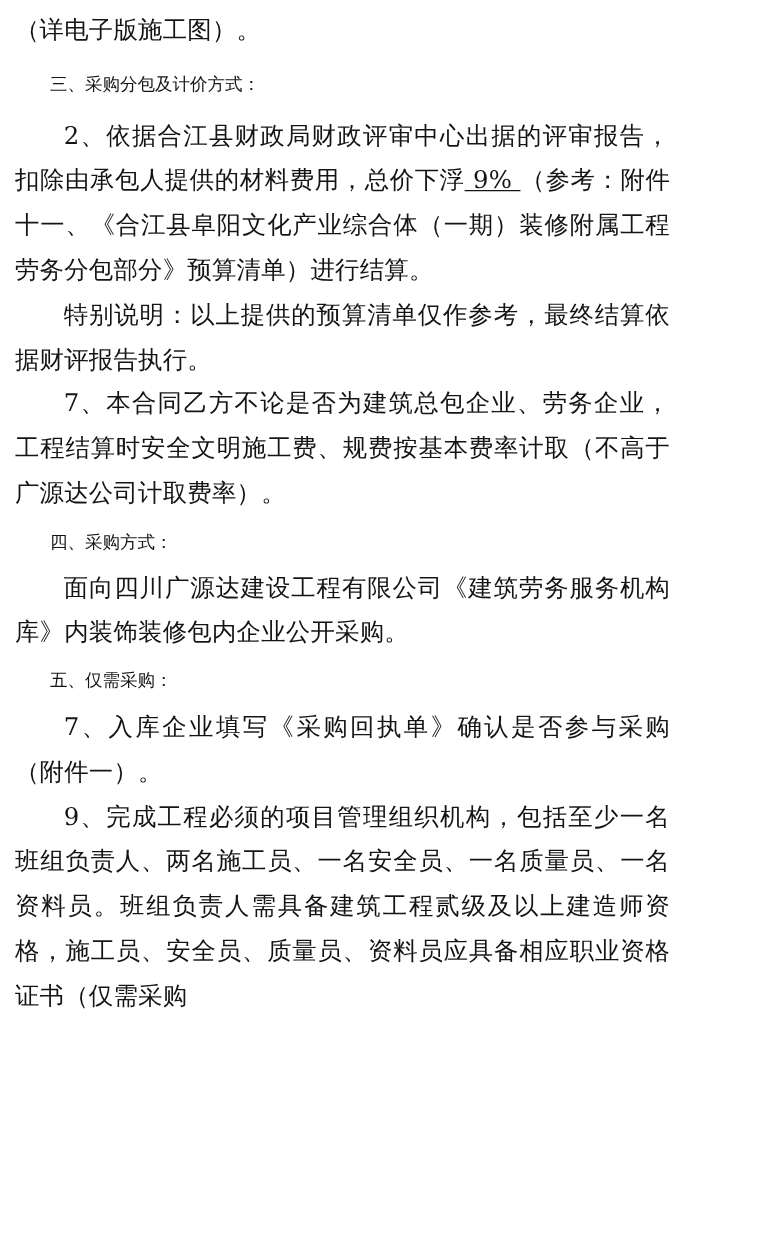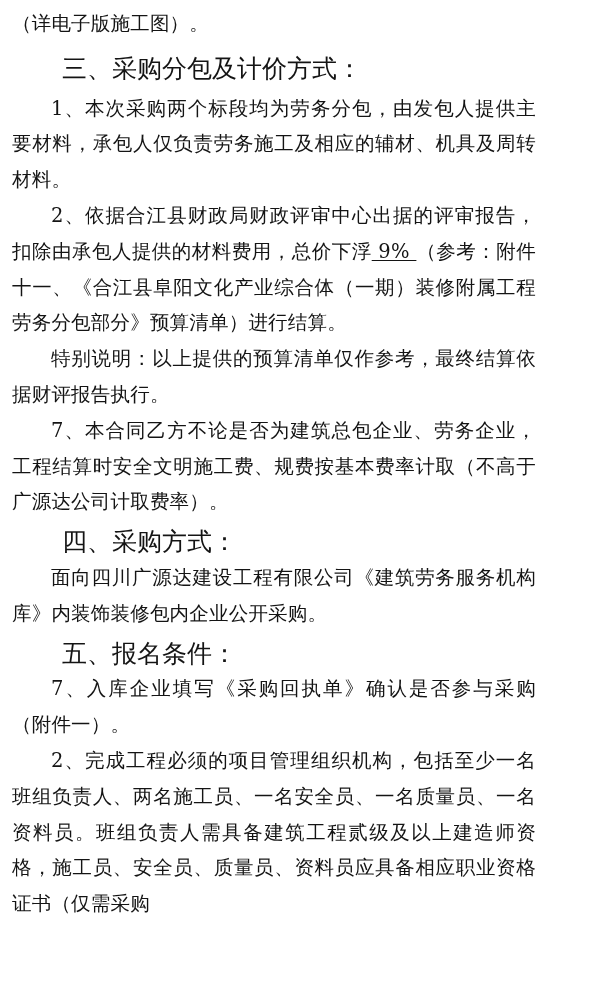--- a/index.html
+++ b/index.html
@@ -33,21 +33,21 @@
   .indent {
     text-indent: 2em;
   }
   .noindent {
     text-indent: 0;
   }
   .bold {
     font-weight: normal;
   }
   .heading {
-    font-size: 25px;
+    font-size: 14px;
     line-height: 35.8px;
     text-indent: 2em;
     margin: 0;
     font-family: Liberation Serif, serif;
   }
   .underline {
     text-decoration: underline;
     text-underline-offset: 2px;
   }
   .spacer-sm { height: 9px; }
@@ -59,37 +59,36 @@
 <div class="page">
 
   <p class="para noindent">（详电子版施工图）。</p>
 
   <div class="spacer-sm"></div>
 
   <p class="heading">三、采购分包及计价方式：</p>
 
   <div class="spacer-xs"></div>
 
-  <p class="para indent">1、本次采购两个标段均为劳务分包，由发包人提供主要材料，承包人仅负责劳务施工及相应的辅材、机具及周转材料。</p>
 
   <p class="para indent">
     <span>2、依据合江县财政局财政评审中心出据的评审报告，扣除由承包人提供的材料费用，总价下浮</span><span class="underline"> 9% </span><span>（参考：附件十一、《合江县阜阳文化产业综合体（一期）装修附属工程劳务分包部分》预算清单）进行结算。</span>
   </p>
 
   <p class="para indent bold">特别说明：以上提供的预算清单仅作参考，最终结算依据财评报告执行。</p>
 
   <p class="para indent">7、本合同乙方不论是否为建筑总包企业、劳务企业，工程结算时安全文明施工费、规费按基本费率计取（不高于广源达公司计取费率）。</p>
 
   <div class="spacer-xs"></div>
 
   <p class="heading">四、采购方式：</p>
 
   <p class="para indent">面向四川广源达建设工程有限公司《建筑劳务服务机构库》内装饰装修包内企业公开采购。</p>
 
   <div class="spacer-xs"></div>
 
-  <p class="heading">五、报名条件：</p>
+  <p class="heading">五、仅需采购：</p>
 
   <p class="para indent">7、入库企业填写《采购回执单》确认是否参与采购（附件一）。</p>
 
-  <p class="para indent">2、完成工程必须的项目管理组织机构，包括至少一名班组负责人、两名施工员、一名安全员、一名质量员、一名资料员。班组负责人需具备建筑工程贰级及以上建造师资格，施工员、安全员、质量员、资料员应具备相应职业资格证书（仅需采购</p>
+  <p class="para indent">9、完成工程必须的项目管理组织机构，包括至少一名班组负责人、两名施工员、一名安全员、一名质量员、一名资料员。班组负责人需具备建筑工程贰级及以上建造师资格，施工员、安全员、质量员、资料员应具备相应职业资格证书（仅需采购</p>
 
 </div>
 
 </body></html>

